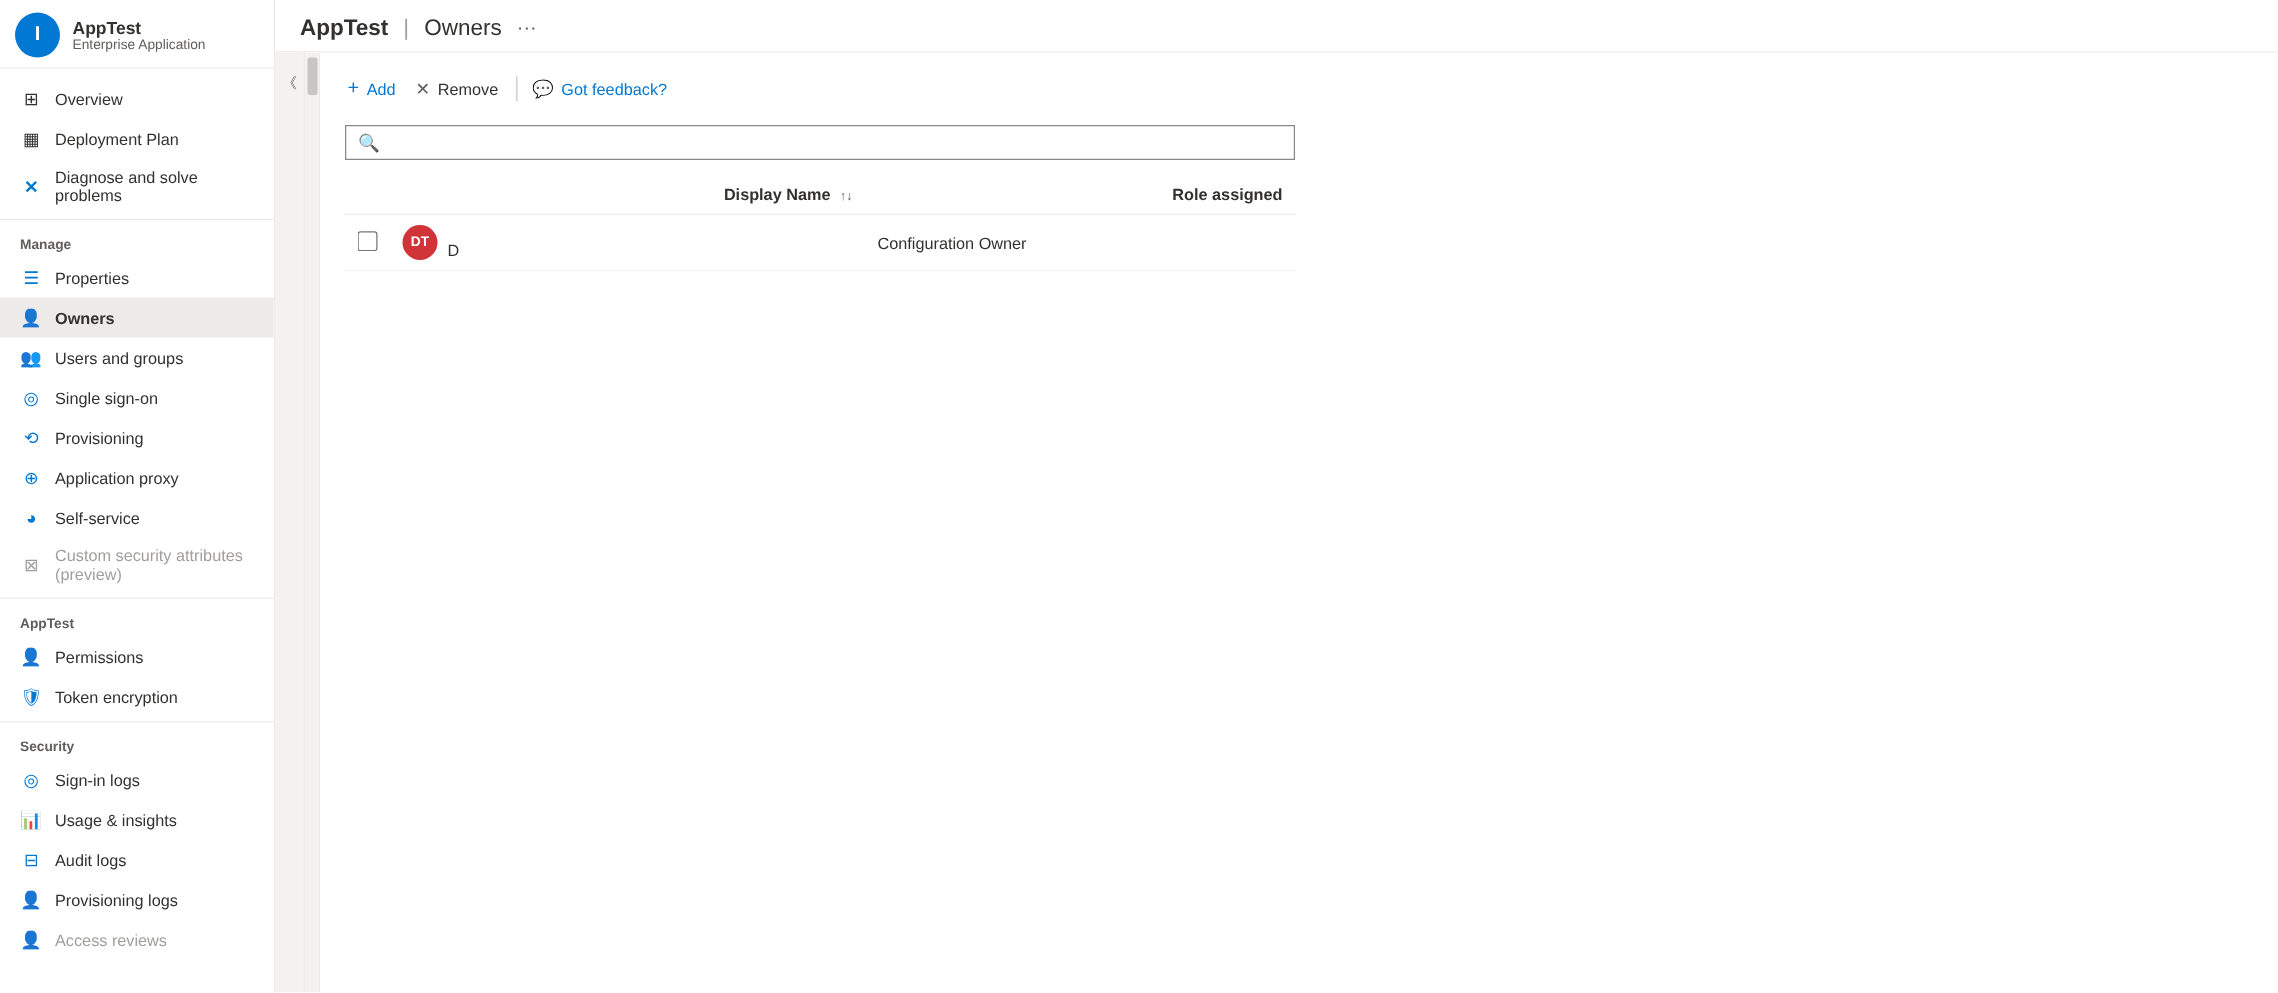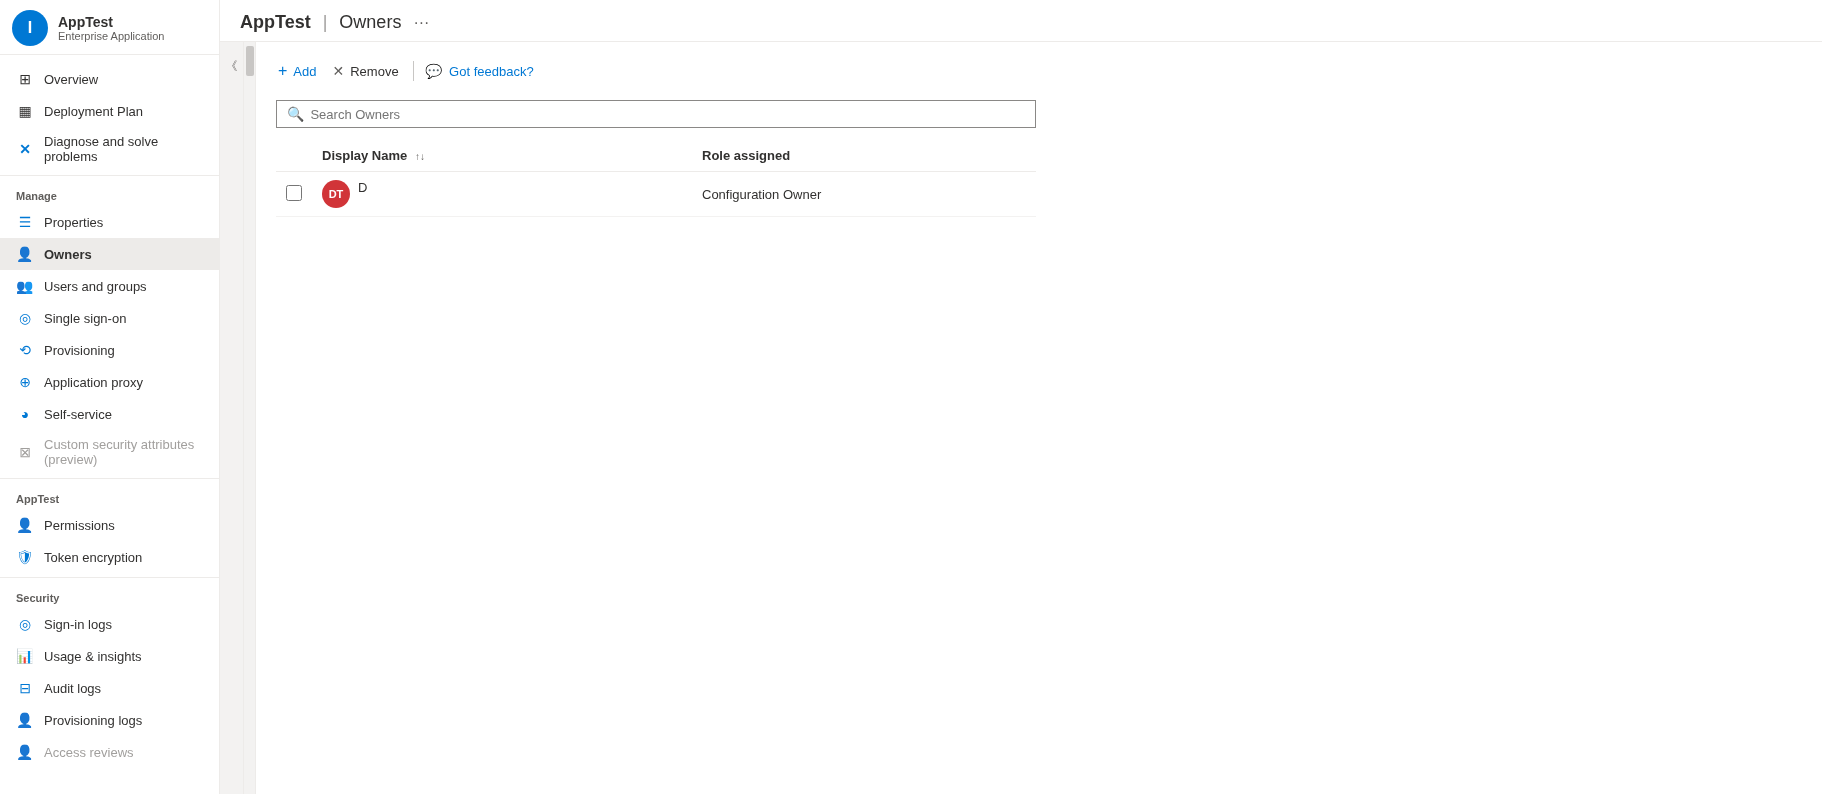--- a/index.html
+++ b/index.html
@@ -252,21 +252,21 @@
     }
 
     
     .owners-table {
       width: 100%;
       max-width: 760px;
       border-collapse: collapse;
     }
 
     .owners-table th {
-      text-align: left;
+      text-align: right;
       font-size: 13px;
       font-weight: 600;
       color: #323130;
       padding: 8px 10px;
       border-bottom: 1px solid #edebe9;
     }
 
     .owners-table td {
       padding: 8px 10px;
       border-bottom: 1px solid #f3f2f1;
@@ -297,21 +297,21 @@
       justify-content: center;
       color: white;
       font-size: 11px;
       font-weight: 600;
       margin-right: 8px;
       flex-shrink: 0;
     }
 
     .owner-cell {
       display: flex;
-      align-items: flex-start;
+      align-items: flex-end;
     }
 
     .col-checkbox { width: 36px; }
     .col-display { width: 380px; }
     .col-role { }
 
     
     .sidebar::-webkit-scrollbar { width: 4px; }
     .sidebar::-webkit-scrollbar-thumb { background: #c8c6c4; border-radius: 2px; }
   </style>
@@ -451,21 +451,20 @@
         <div class="toolbar-separator"></div>
         <button class="toolbar-feedback">
           <span style="font-size:14px;">💬</span>
           <span>Got feedback?</span>
         </button>
       </div>
 
 
       <div class="search-box">
         <span class="search-icon-wrap">🔍</span>
-        <input type="text" placeholder="Search Owners" style="">
       </div>
 
       <table class="owners-table">
         <thead>
           <tr>
             <th class="col-checkbox"></th>
             <th class="col-display">
               <span>Display Name</span>
               <span class="sort-icon">↑↓</span>
             </th>

